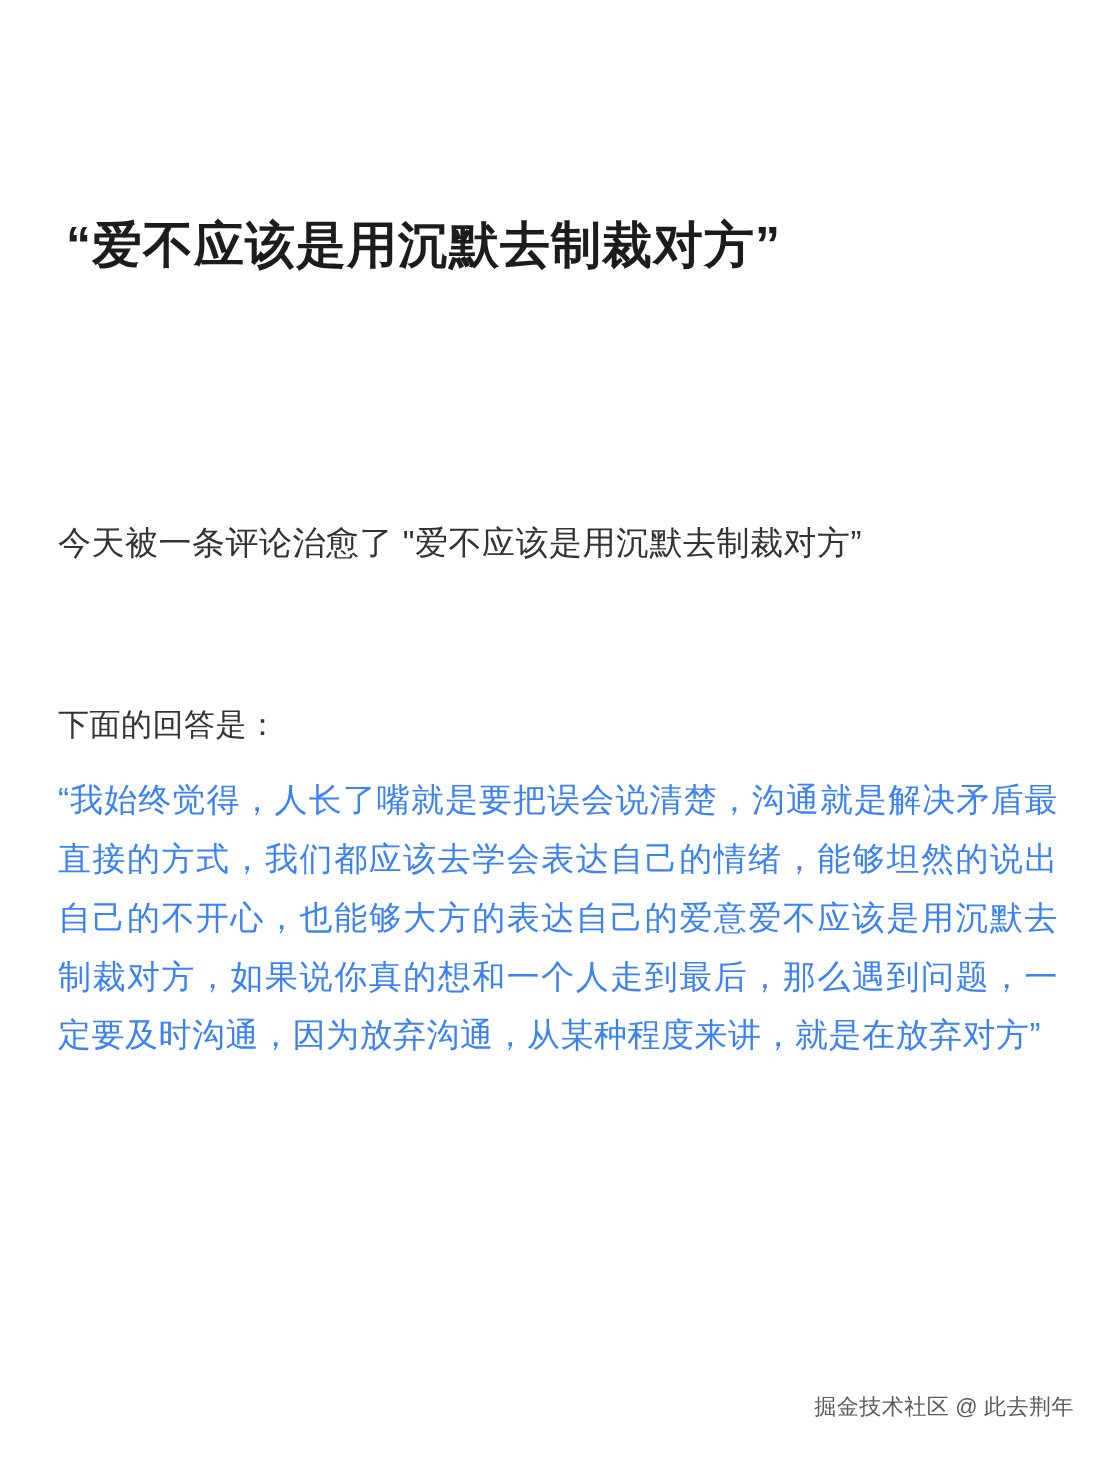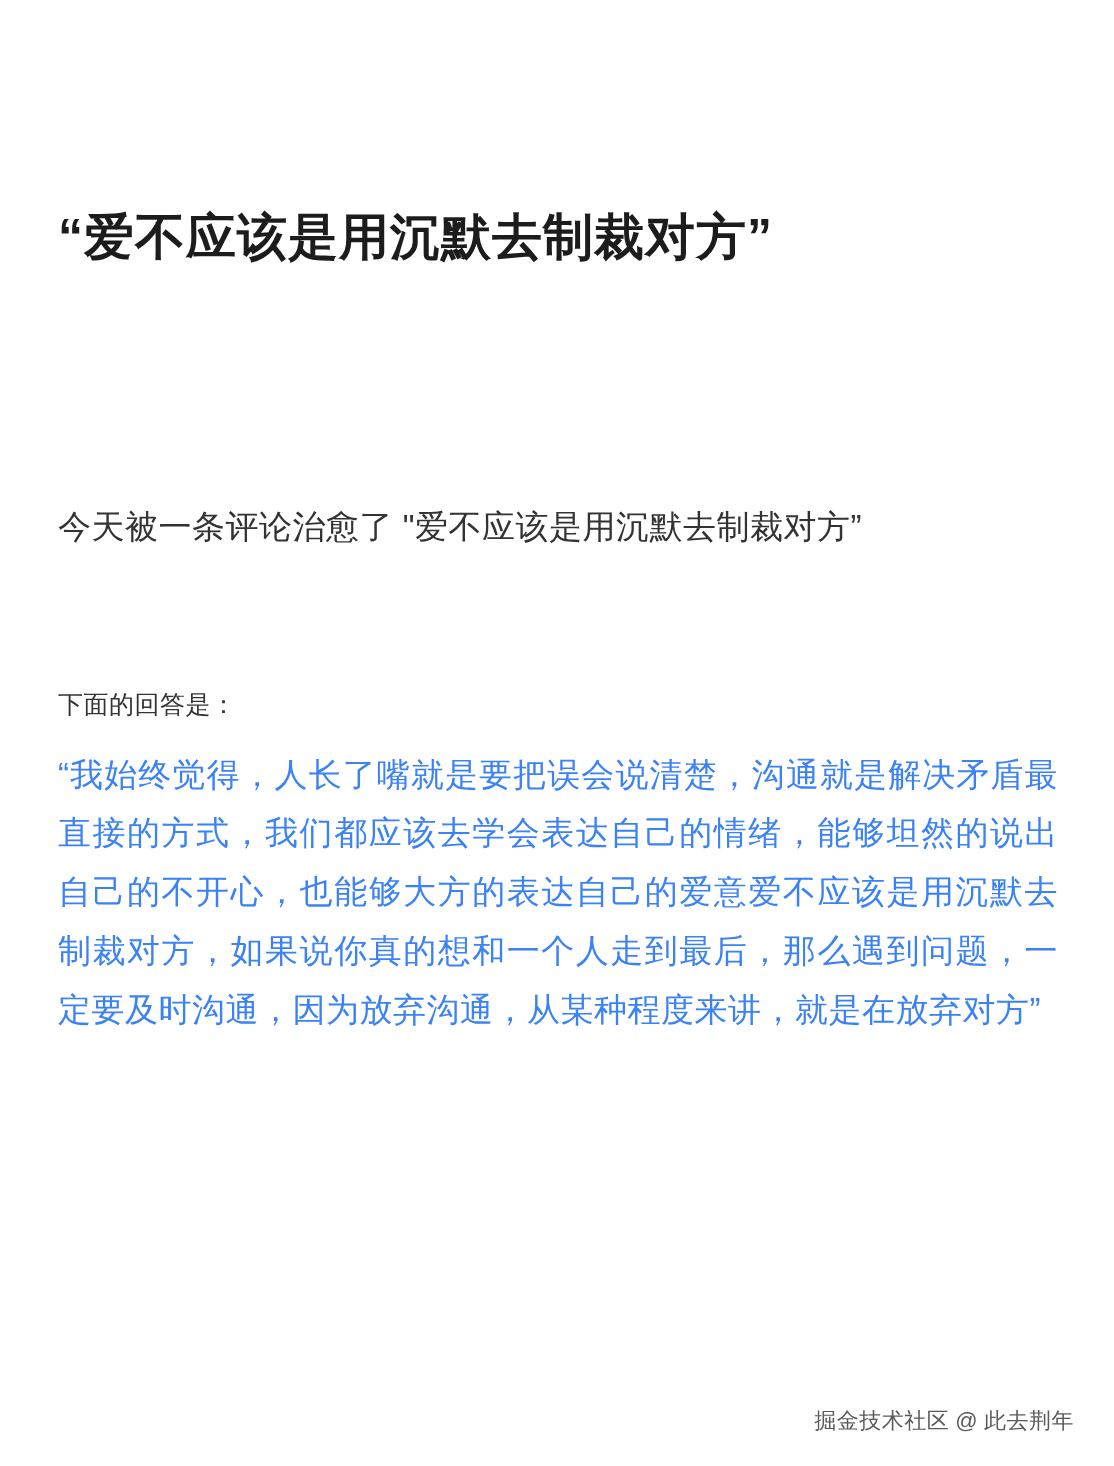--- a/index.html
+++ b/index.html
@@ -26,54 +26,54 @@
     left: 58px;
     top: 0;
     width: 1000px;
   }
   .article-title {
     font-size: 50px;
     font-weight: 700;
     letter-spacing: 1px;
     color: #1c1c1c;
     line-height: 1.3;
-    margin: 0;
+    margin: 8px;
     padding-top: 205px;
   }
   .lead {
     font-size: 33px;
     line-height: 1.75;
     color: #333333;
     margin: 0;
     padding-top: 228px;
     width: 998px;
     letter-spacing: 0.5px;
   }
   .section-label {
-    font-size: 25px;
+    font-size: 31px;
     line-height: 1.6;
     color: #333333;
     margin: 0;
     padding-top: 128px;
     letter-spacing: 0.5px;
   }
   .quote-body {
     font-size: 33px;
     line-height: 1.78;
     color: #3b82f6;
     margin: 0;
     padding-top: 22px;
     width: 1000px;
     letter-spacing: 0.5px;
     text-align: justify;
   }
   .watermark {
     position: absolute;
     right: 40px;
-    bottom: 30px;
+    bottom: 44px;
     display: flex;
     align-items: center;
     gap: 6px;
     font-size: 22px;
     color: #5a5a5a;
     letter-spacing: 0.5px;
   }
   .watermark .wm-sep {
     color: #5a5a5a;
   }

